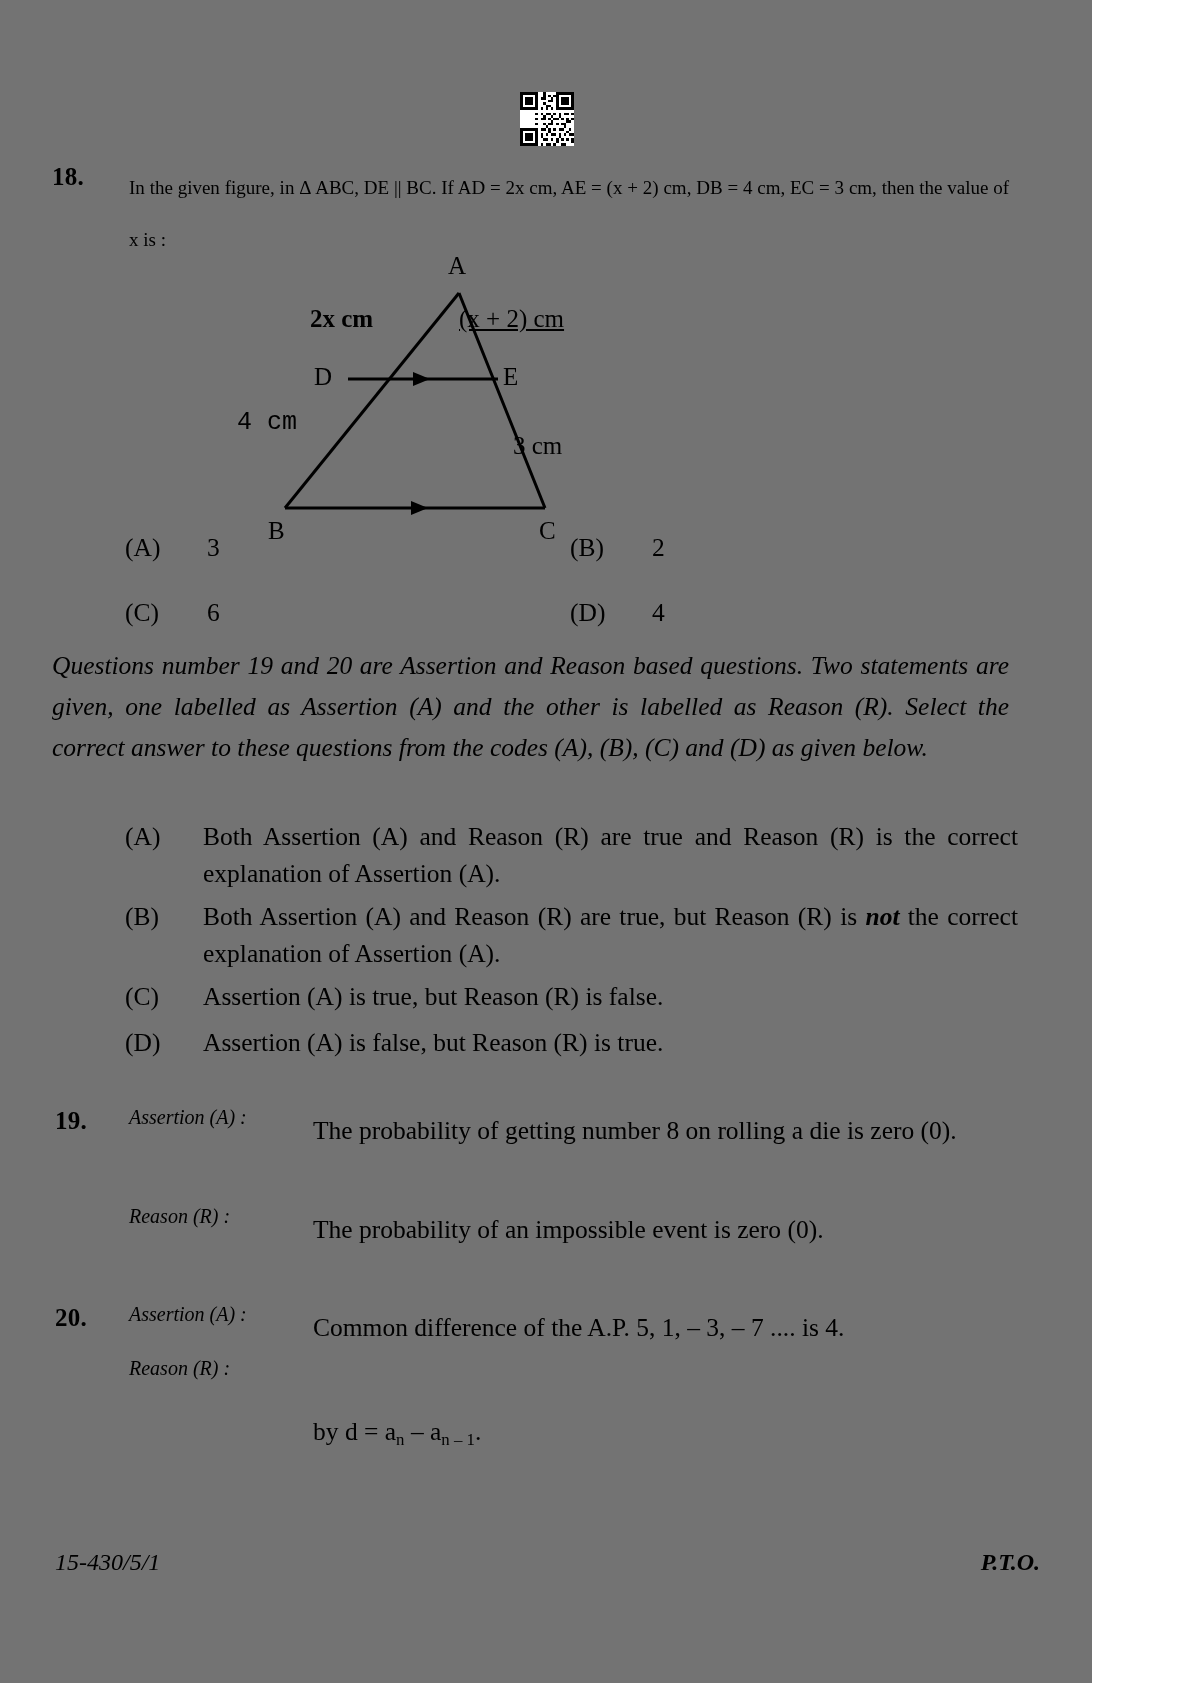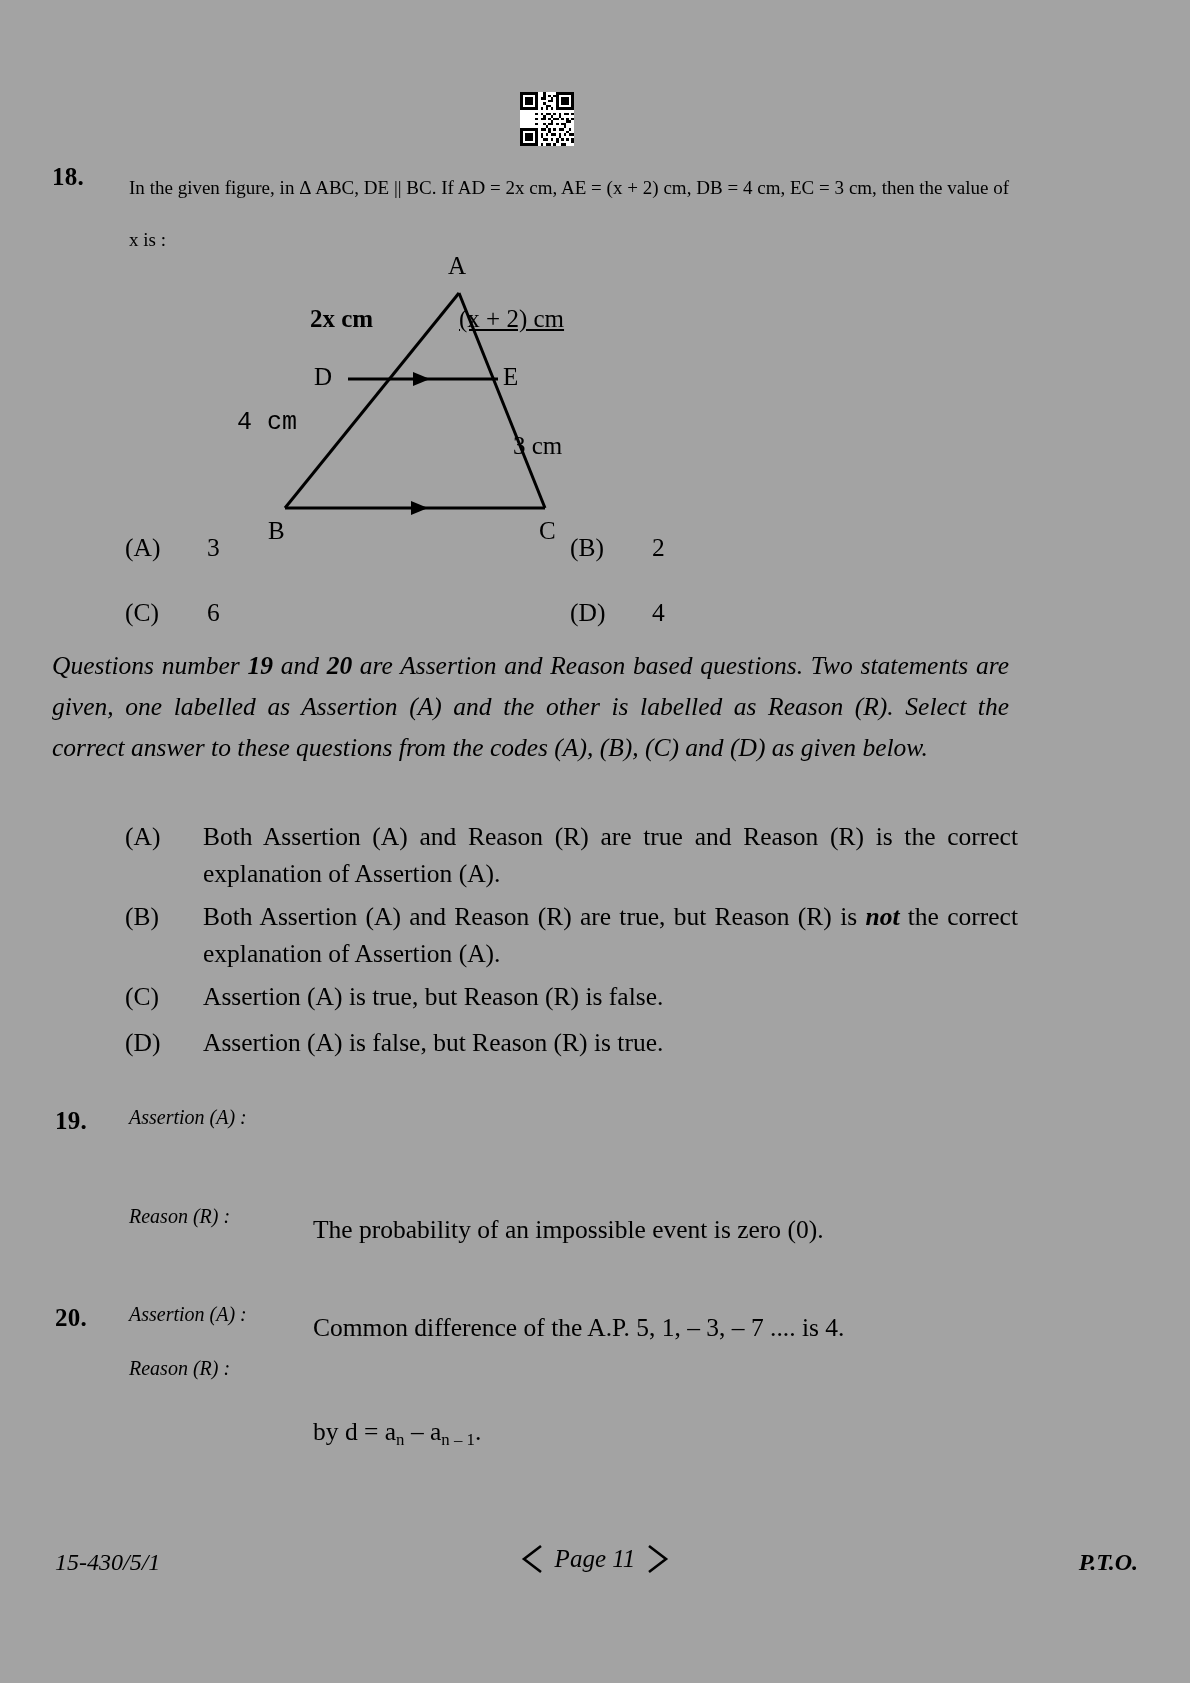--- a/index.html
+++ b/index.html
@@ -2,23 +2,23 @@
 <html><head>
 <meta charset="utf-8">
 <style>
   html, body {
     margin: 0;
     padding: 0;
     background: #ffffff;
   }
   .page {
     position: relative;
-    width: 1190px;
+    width: 1092px;
     height: 1683px;
-    background: #a3a3a3;
+    background: #737373;
     font-family: "Liberation Serif", "DejaVu Serif", serif;
     color: #000000;
     overflow: hidden;
   }
 
   
   .qr-wrap {
     position: absolute;
     left: 520px;
     top: 92px;
@@ -75,21 +75,21 @@
     position: absolute;
     left: 52px;
     top: 645px;
     width: 957px;
     font-size: 25.5px;
     font-style: italic;
     line-height: 41px;
     text-align: justify;
     text-align-last: left;
   }
-  #instructions b { font-weight: bold; font-style: italic; }
+  #instructions b { font-weight: normal; font-style: italic; }
 
   
   .code-item {
     position: absolute;
     font-size: 25.5px;
     line-height: 37px;
   }
   .code-tag {
     position: absolute;
     left: 0;
@@ -322,41 +322,31 @@
     <span class="code-text" style="text-align-last:left;">Assertion (A) is true, but Reason (R) is false.</span>
   </div>
 
   <div class="code-item" style="left:125px; top:1024px; width:893px;">
     <span class="code-tag">(D)</span>
     <span class="code-text" style="text-align-last:left;">Assertion (A) is false, but Reason (R) is true.</span>
   </div>
 
   <div class="qnum" style="left:55px; top:1107px;">19.</div>
   <div class="ar-label" style="left:129px; top:1106px;">Assertion (A) :</div>
+  <div class="ar-text ar-just" style="left:313px; top:1106px; width:688px;">The probability of getting number 8 on rolling a die is zero (0).</div>
 
   <div class="ar-label" style="left:129px; top:1205px;">Reason (R) :</div>
   <div class="ar-text" style="left:313px; top:1205px; width:688px;">The probability of an impossible event is zero (0).</div>
 
   <div class="qnum" style="left:55px; top:1304px;">20.</div>
   <div class="ar-label" style="left:129px; top:1303px;">Assertion (A) :</div>
   <div class="ar-text" style="left:313px; top:1303px; width:688px;">Common difference of the A.P.  5, 1, – 3, – 7 .... is 4.</div>
 
   <div class="ar-label" style="left:129px; top:1357px;">Reason (R) :</div>
 
   <div class="ar-text" style="left:313px; top:1407px; width:700px;"><span>by d = a</span><sub>n</sub><span> – a</span><sub>n – 1</sub><span>.</span></div>
 
   <div class="footer-left">15-430/5/1</div>
 
-  <div class="footer-center">
-    <span class="pagebox">
-      <svg class="chev left" width="22" height="30" viewBox="0 0 22 30">
-        <polyline points="20,2 3,15 20,28" fill="none" stroke="#000" stroke-width="2.6"></polyline>
-      </svg>
-      <span>Page 11</span>
-      <svg class="chev right" width="22" height="30" viewBox="0 0 22 30">
-        <polyline points="2,2 19,15 2,28" fill="none" stroke="#000" stroke-width="2.6"></polyline>
-      </svg>
-    </span>
-  </div>
 
   <div class="footer-right">P.T.O.</div>
 
 </div>
 
 </body></html>

